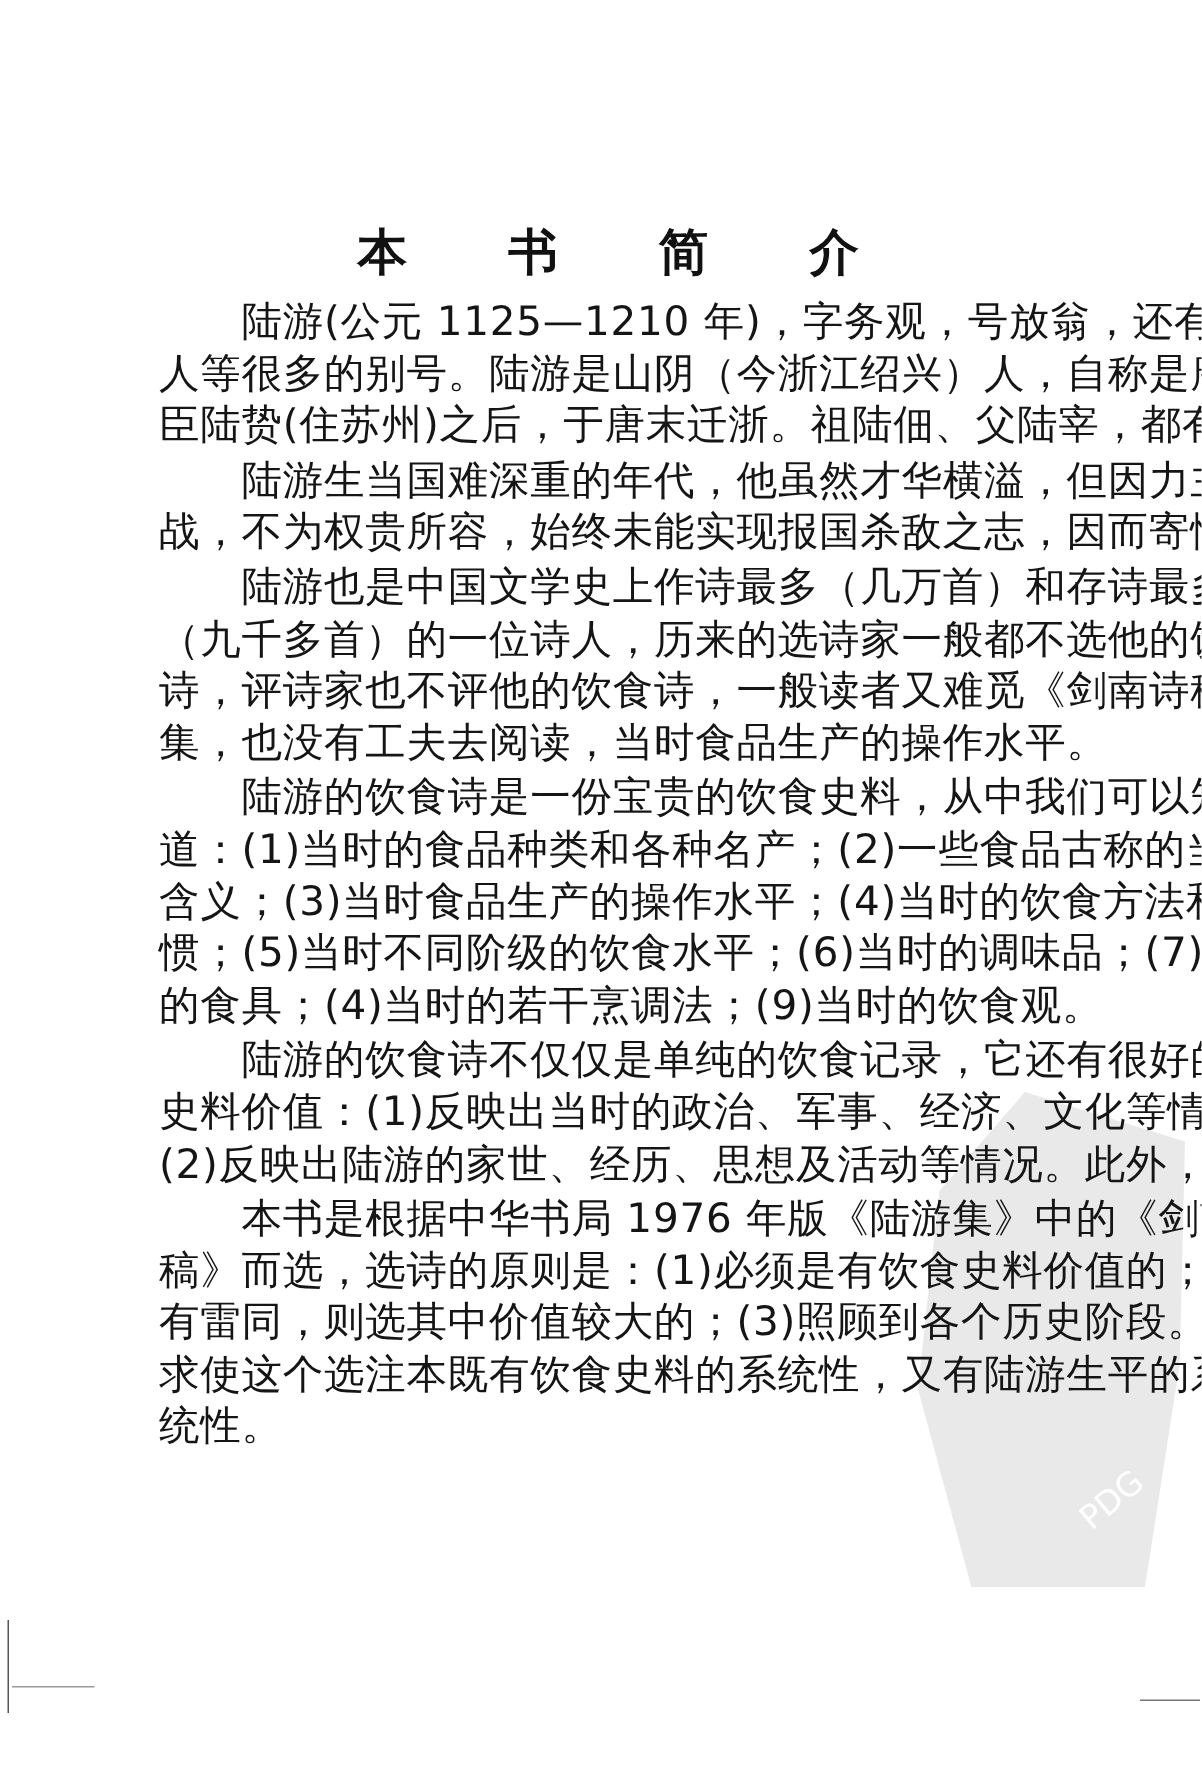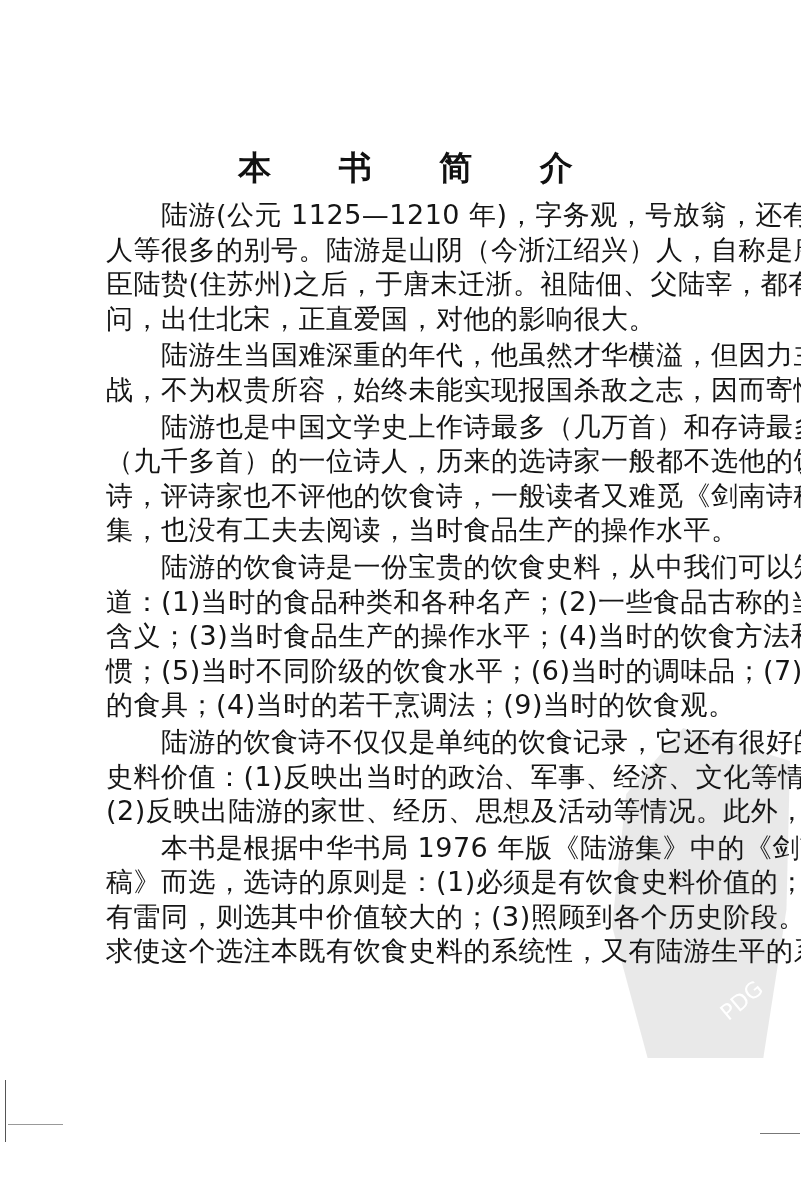--- a/index.html
+++ b/index.html
@@ -37,21 +37,20 @@
   <div class="watermark"></div>
   <div class="wm-text">PDG</div>
 
   <div class="title">本 书 简 介</div>
 
   <div class="body" id="body">
       <div class="para">
         <span class="line">　　陆游(公元 1125—1210 年)，字务观，号放翁，还有玉峰老</span>
         <span class="line">人等很多的别号。陆游是山阴（今浙江绍兴）人，自称是唐名</span>
         <span class="line">臣陆贽(住苏州)之后，于唐末迁浙。祖陆佃、父陆宰，都有学</span>
-        <span class="line">问，出仕北宋，正直爱国，对他的影响很大。</span>
       </div>
       <div class="para">
         <span class="line">　　陆游生当国难深重的年代，他虽然才华横溢，但因力主抗</span>
         <span class="line">战，不为权贵所容，始终未能实现报国杀敌之志，因而寄情于</span>
       </div>
       <div class="para">
         <span class="line">　　陆游也是中国文学史上作诗最多（几万首）和存诗最多</span>
         <span class="line">（九千多首）的一位诗人，历来的选诗家一般都不选他的饮食</span>
         <span class="line">诗，评诗家也不评他的饮食诗，一般读者又难觅《剑南诗稿》全</span>
         <span class="line">集，也没有工夫去阅读，当时食品生产的操作水平。</span>
@@ -66,19 +65,20 @@
       <div class="para">
         <span class="line">　　陆游的饮食诗不仅仅是单纯的饮食记录，它还有很好的</span>
         <span class="line">史料价值：(1)反映出当时的政治、军事、经济、文化等情况；</span>
         <span class="line">(2)反映出陆游的家世、经历、思想及活动等情况。此外，它的</span>
       </div>
       <div class="para">
         <span class="line">　　本书是根据中华书局 1976 年版《陆游集》中的《剑南诗</span>
         <span class="line">稿》而选，选诗的原则是：(1)必须是有饮食史料价值的；(2)如</span>
         <span class="line">有雷同，则选其中价值较大的；(3)照顾到各个历史阶段。力</span>
         <span class="line">求使这个选注本既有饮食史料的系统性，又有陆游生平的系</span>
+        <span class="line">统性。</span>
       </div>
     </div>
 
   <div class="scan-mark" style="left:5px;top:1080px;width:1px;height:62px;"></div>
   <div class="scan-mark" style="left:8px;top:1124px;width:55px;height:1px;background:#999;"></div>
   <div class="scan-mark" style="left:760px;top:1133px;width:40px;height:1px;background:#777;"></div>
 </div>
 
 </body></html>

